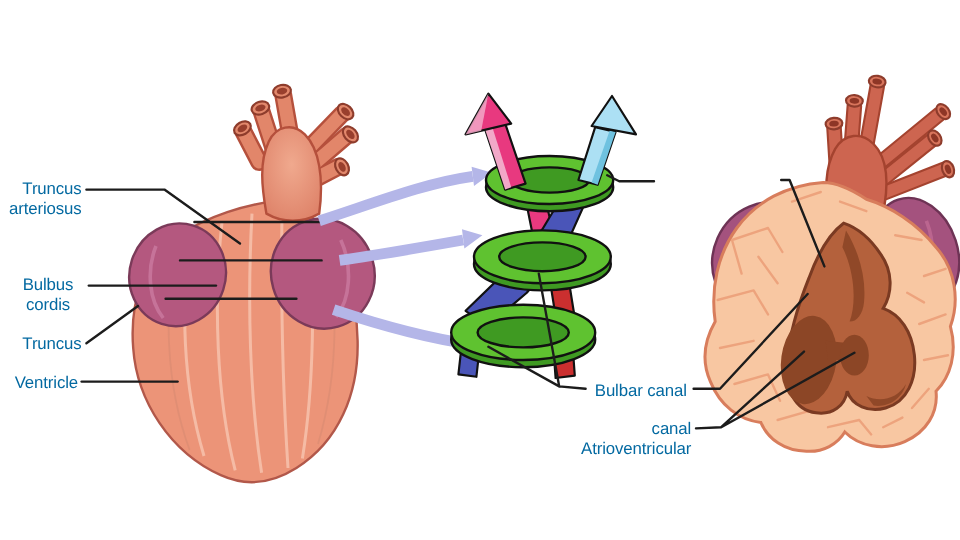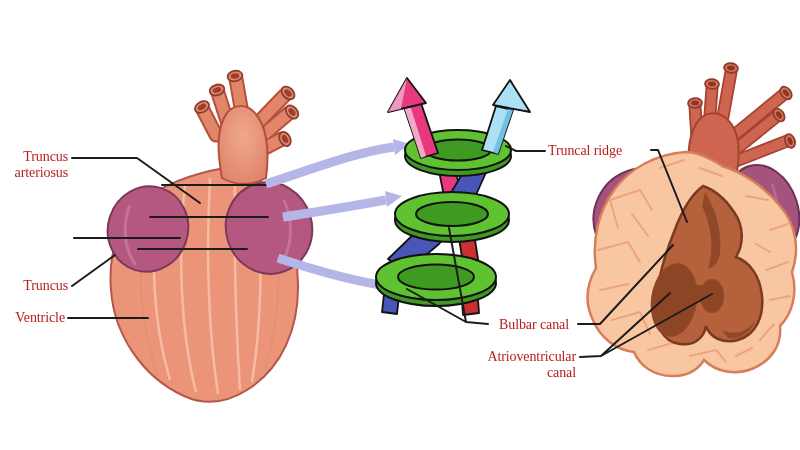--- a/index.html
+++ b/index.html
@@ -1,19 +1,19 @@
 <!DOCTYPE html>
 <html><head>
 <meta charset="utf-8">
 <style>
   html,body{margin:0;padding:0;background:#fff;}
   #stage{position:relative;width:800px;height:450px;background:#ffffff;overflow:hidden;
          font-family:"Liberation Sans",sans-serif;}
   #art{position:absolute;left:0;top:0;}
-  .lbl{position:absolute;font-size:14px;line-height:16px;color:#b91c1c;letter-spacing:-0.1px;font-family:Liberation Serif, serif;}
+  .lbl{position:absolute;font-size:14px;line-height:16px;color:#0369a1;letter-spacing:-0.1px;}
   .r{text-align:right;} .c{text-align:center;} .l{text-align:left;}
 </style>
 </head>
 <body>
 
 <div id="stage">
 
 <svg id="art" width="800" height="450" viewBox="0 0 800 450">
   <defs>
     <radialGradient id="gLeftBody" cx="0.45" cy="0.32" r="0.85">
@@ -244,22 +244,25 @@
     <path d="M449,228 L466,322 L488,324 M407,289 L466,322"></path>
     <path d="M578,324 L600,324 L673,245"></path>
     <path d="M580,357 L601,356 L670,293 M601,356 L712,294"></path>
   </g>
 </svg>
 
   <div class="lbl r" style="left:2px;top:149px;width:66px;">
     <div>Truncus</div>
     <div>arteriosus</div>
   </div>
+  <div class="lbl c" style="left:12px;top:229px;width:56px;">
+    <div>Bulbus</div>
+    <div>cordis</div>
+  </div>
   <div class="lbl r" style="left:2px;top:278px;width:66px;">Truncus</div>
   <div class="lbl r" style="left:2px;top:310px;width:63px;">Ventricle</div>
-  <div class="lbl l" style="left:548px;top:143px;width:100px;">Truncal ridge</div>
   <div class="lbl c" style="left:491px;top:317px;width:86px;">Bulbar canal</div>
   <div class="lbl r" style="left:458px;top:349px;width:118px;">
+    <div>canal</div>
     <div>Atrioventricular</div>
-    <div>canal</div>
   </div>
 
 </div>
 
 </body></html>

